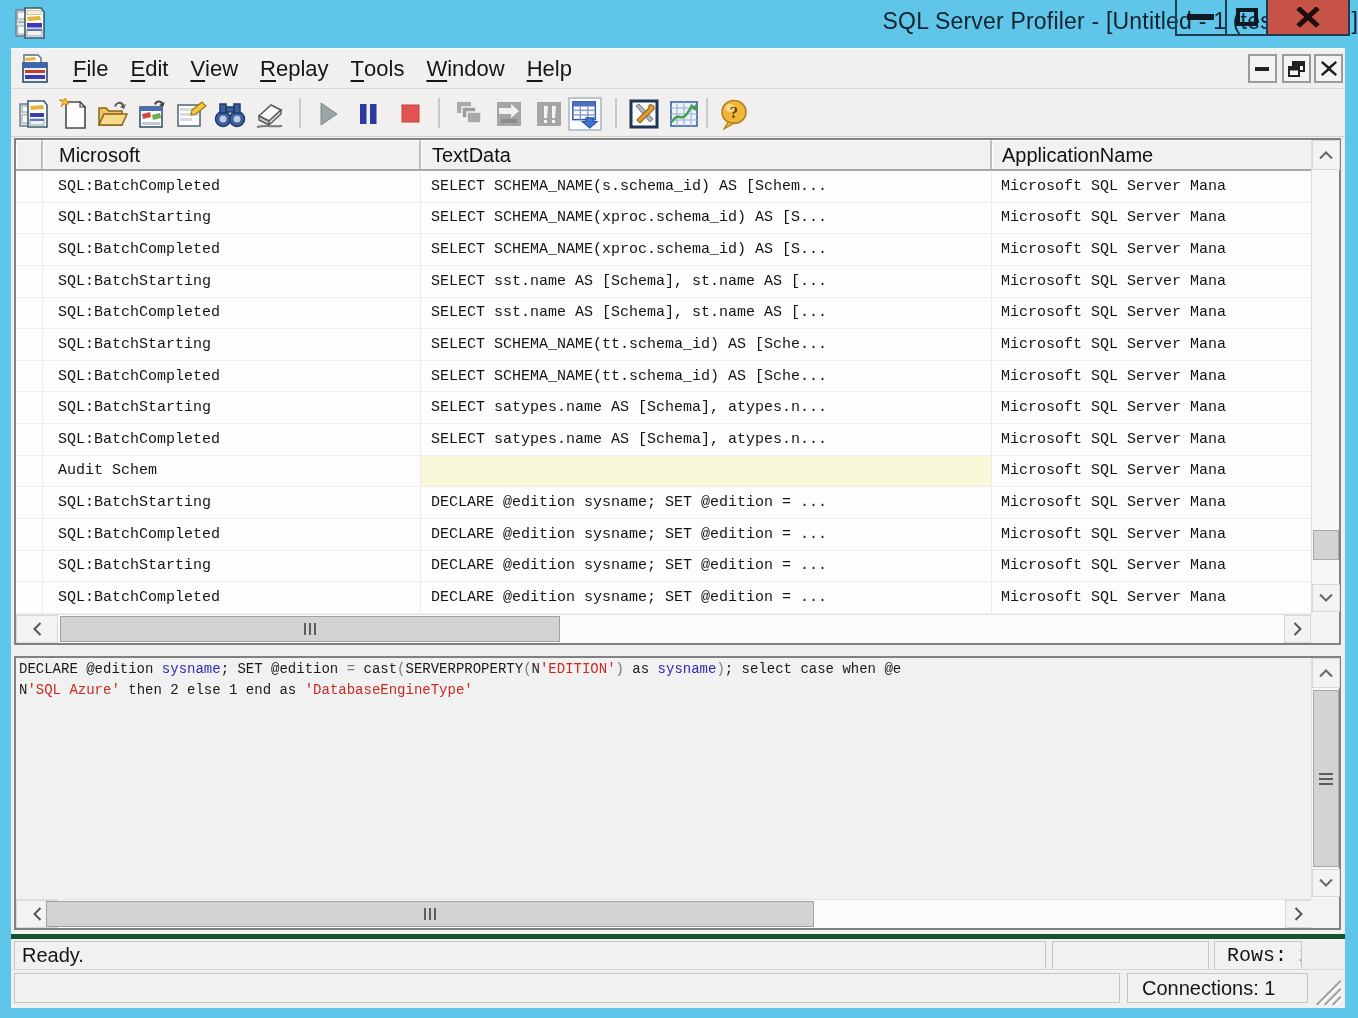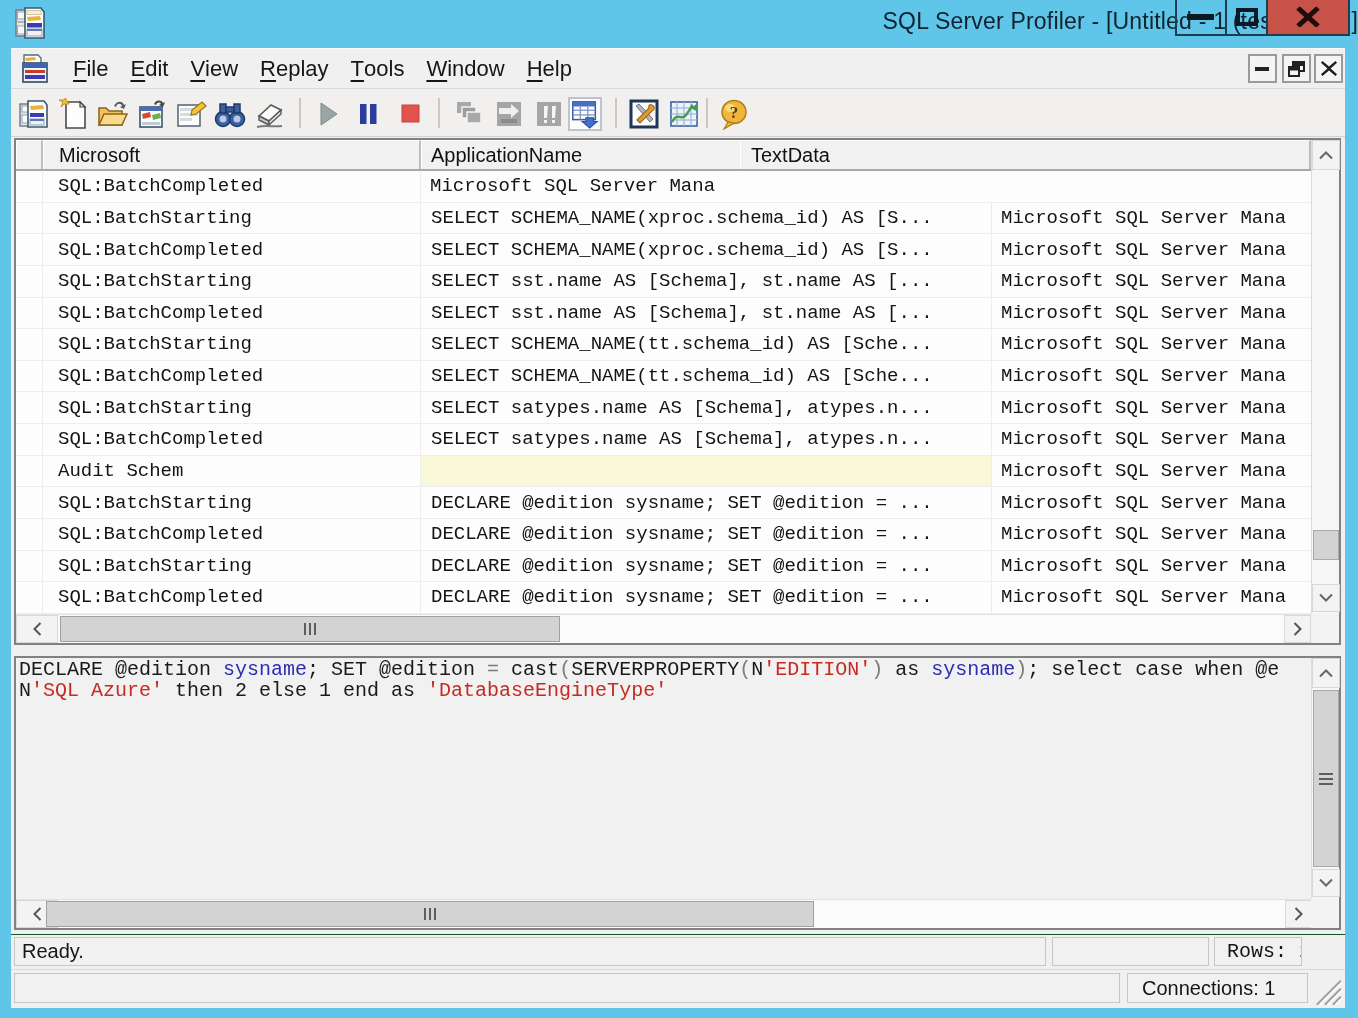--- a/index.html
+++ b/index.html
@@ -46,21 +46,21 @@
     border-bottom:2px solid #a8a8a8; display:flex; }
   .hcell { border-top:1px solid #ffffff; border-left:1px solid #ffffff; border-right:2px solid #bdbdbd;
     font-size:20px; color:#111; display:flex; align-items:center; overflow:hidden; white-space:nowrap; flex:none; }
   .hcell-sel   { width:27px;  }
   .hcell-event { width:378px; padding-left:15px; }
   .hcell-text  { width:571px; padding-left:10px; }
   .hcell-app   { width:319px; padding-left:9px; border-right:none; }
   .grid-rows { position:absolute; left:0; top:31px; width:1295px; height:443px; overflow:hidden; }
   .grow { display:flex; height:31.64px; border-bottom:1px solid #eeeeee; background:#fdfdfd; }
   .gcell { flex:none; overflow:hidden; white-space:nowrap; font-family:"Liberation Mono", monospace;
-    font-size:19px; font-weight:500; color:#141414; display:flex; align-items:center;
+    font-size:15px; font-weight:500; color:#141414; display:flex; align-items:center;
     border-right:1px solid #ececec; }
   .gcell-sel   { width:27px; }
   .gcell-event { width:378px; padding-left:15px; }
   .gcell-text  { width:571px; padding-left:10px; }
   .gcell-app   { width:319px; padding-left:9px; border-right:none; }
   .gcell-text.hl { background:#f9f9d9; }
 
   
   .grid-vscroll { position:absolute; right:0; top:0; width:28px; height:474px; background:#f6f6f6;
     border-left:1px solid #dcdcdc; }
@@ -83,37 +83,37 @@
 
   .gripper-h { display:flex; gap:3px; }
   .gripper-h i { display:block; width:2px; height:12px; background:#5d5d5d; }
   .gripper-v { display:flex; flex-direction:column; gap:3px; }
   .gripper-v i { display:block; width:14px; height:2px; background:#5d5d5d; }
 
   
   .sqlpane { position:absolute; left:3px; top:608px; width:1327px; height:274px;
     border:2px solid #818181; background:#f1f1f1; }
   .sql-text { position:absolute; left:3px; top:1px; width:1290px; height:236px; overflow:hidden;
-    font-family:"Liberation Mono", monospace; font-size:20px; font-weight:500; line-height:21px;
+    font-family:"Liberation Mono", monospace; font-size:14px; font-weight:500; line-height:21px;
     white-space:pre; color:#1a1a1a; }
   .tok-type { color:#2d2db4; }
   .tok-str  { color:#c82a21; }
   .tok-op   { color:#7b7b7b; }
   .sql-vscroll { position:absolute; right:0; top:0; width:28px; height:241px; background:#f6f6f6;
     border-left:1px solid #dcdcdc; }
   .sql-vscroll .vs-down { top:211px; }
   .sql-vscroll .vs-thumb { top:32px; height:177px; display:flex; align-items:center; justify-content:center; }
   .sql-hscroll { position:absolute; left:0; bottom:0; width:1296px; height:29px; background:#fbfbfb;
     border-top:1px solid #e2e2e2; }
   .sql-hscroll .hs-thumb { left:30px; width:768px; }
   .sql-corner { position:absolute; right:0; bottom:0; width:28px; height:29px; background:#f3f3f3; }
 
   
   .statusbar1 { position:absolute; left:0; top:886px; width:1334px; height:33px; background:#f0f0f0;
-    border-top:1px solid #14532d; }
+    border-top:5px solid #14532d; }
   .statusbar2 { position:absolute; left:0; top:921px; width:1334px; height:37px; background:#f0f0f0;
     border-top:1px solid #dadada; }
   .sb-panel { position:absolute; top:2px; height:29px; border:1px solid #c6c6c6; background:#f1f1f1;
     font-size:20px; color:#161616; display:flex; align-items:center; overflow:hidden; white-space:nowrap; }
   .sb-ready { left:3px; width:1032px; padding-left:7px; }
   .sb-mid   { left:1041px; width:157px; }
   .sb-rows  { left:1203px; width:88px; padding-left:12px;font-family:Liberation Mono, monospace; }
   .sb-conn-spacer { left:3px; width:1106px; top:3px; height:30px; }
   .sb-conn  { left:1116px; width:181px; top:3px; height:30px; padding-left:14px; }
   .resize-grip { position:absolute; right:2px; bottom:1px; width:30px; height:28px; }
@@ -348,27 +348,28 @@
           <text x="16" y="20" font-family="Liberation Serif, serif" font-size="17" font-weight="bold" fill="#5c3c06" text-anchor="middle">?</text>
         </svg>
       </div>
     </div>
 
   <div class="grid">
     <div class="grid-inner">
       <div class="grid-header">
         <div class="hcell hcell-sel"></div>
         <div class="hcell hcell-event">Microsoft</div>
+        <div class="hcell hcell-text">TextData</div>
         <div class="hcell hcell-app">ApplicationName</div>
-        <div class="hcell hcell-text">TextData</div>
       </div>
       <div class="grid-rows">
           <div class="grow">
             <div class="gcell gcell-sel"></div>
             <div class="gcell gcell-event">SQL:BatchCompleted</div>
+            <div class="gcell gcell-text">SELECT SCHEMA_NAME(s.schema_id) AS [Schem...</div>
             <div class="gcell gcell-app">Microsoft SQL Server Mana</div>
           </div>
           <div class="grow">
             <div class="gcell gcell-sel"></div>
             <div class="gcell gcell-event">SQL:BatchStarting</div>
             <div class="gcell gcell-text">SELECT SCHEMA_NAME(xproc.schema_id) AS [S...</div>
             <div class="gcell gcell-app">Microsoft SQL Server Mana</div>
           </div>
           <div class="grow">
             <div class="gcell gcell-sel"></div>

